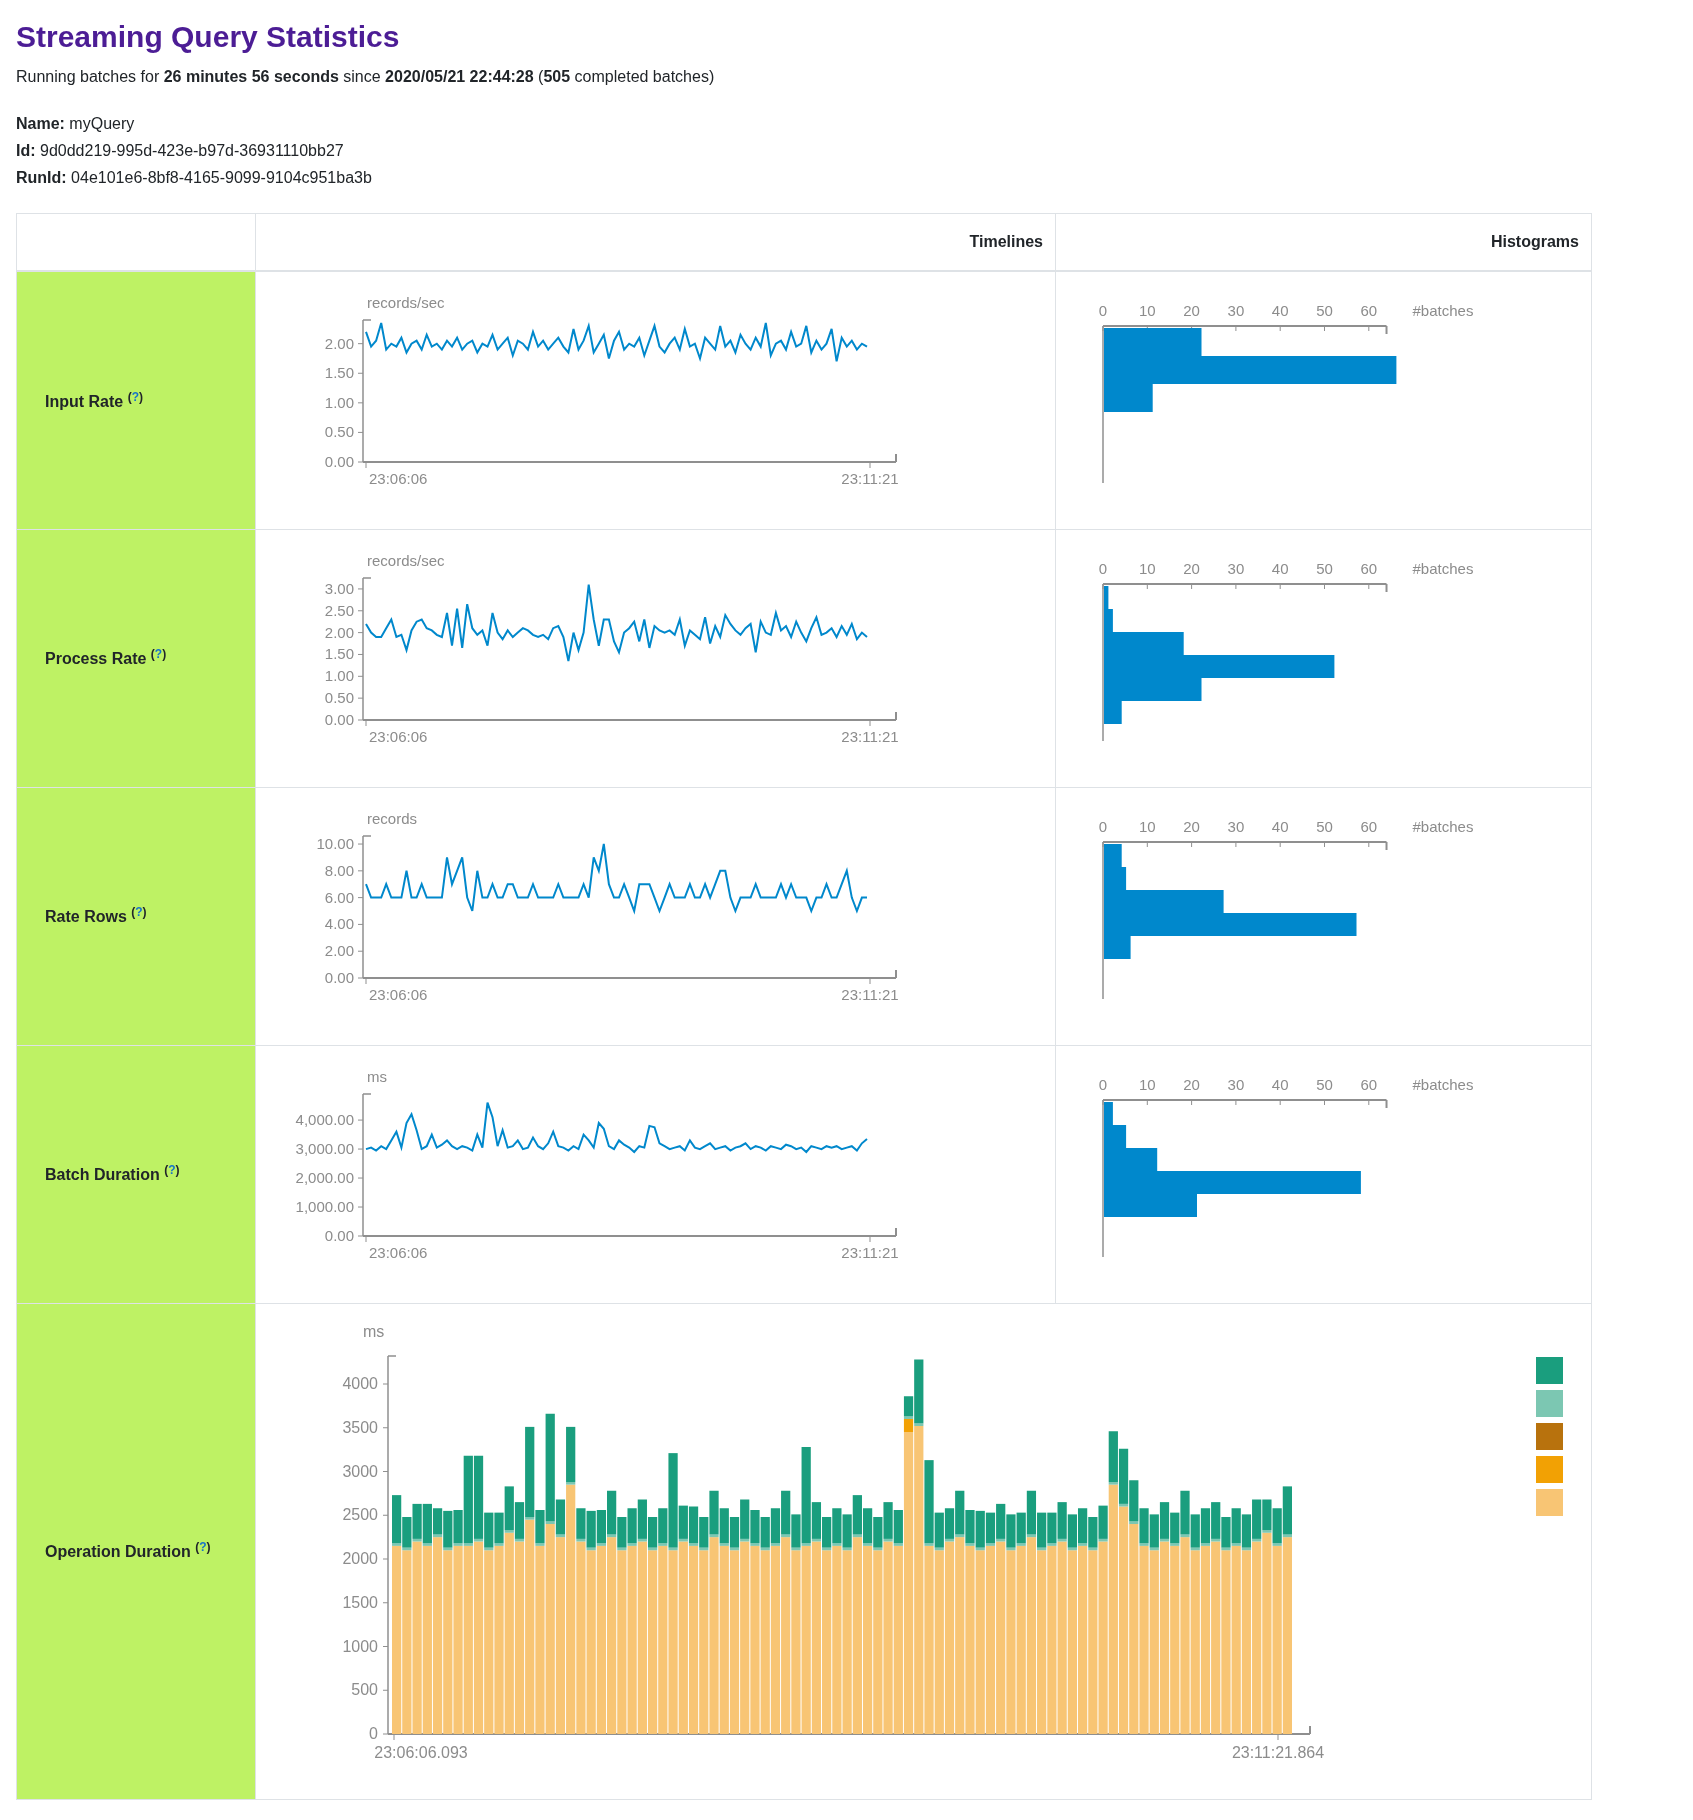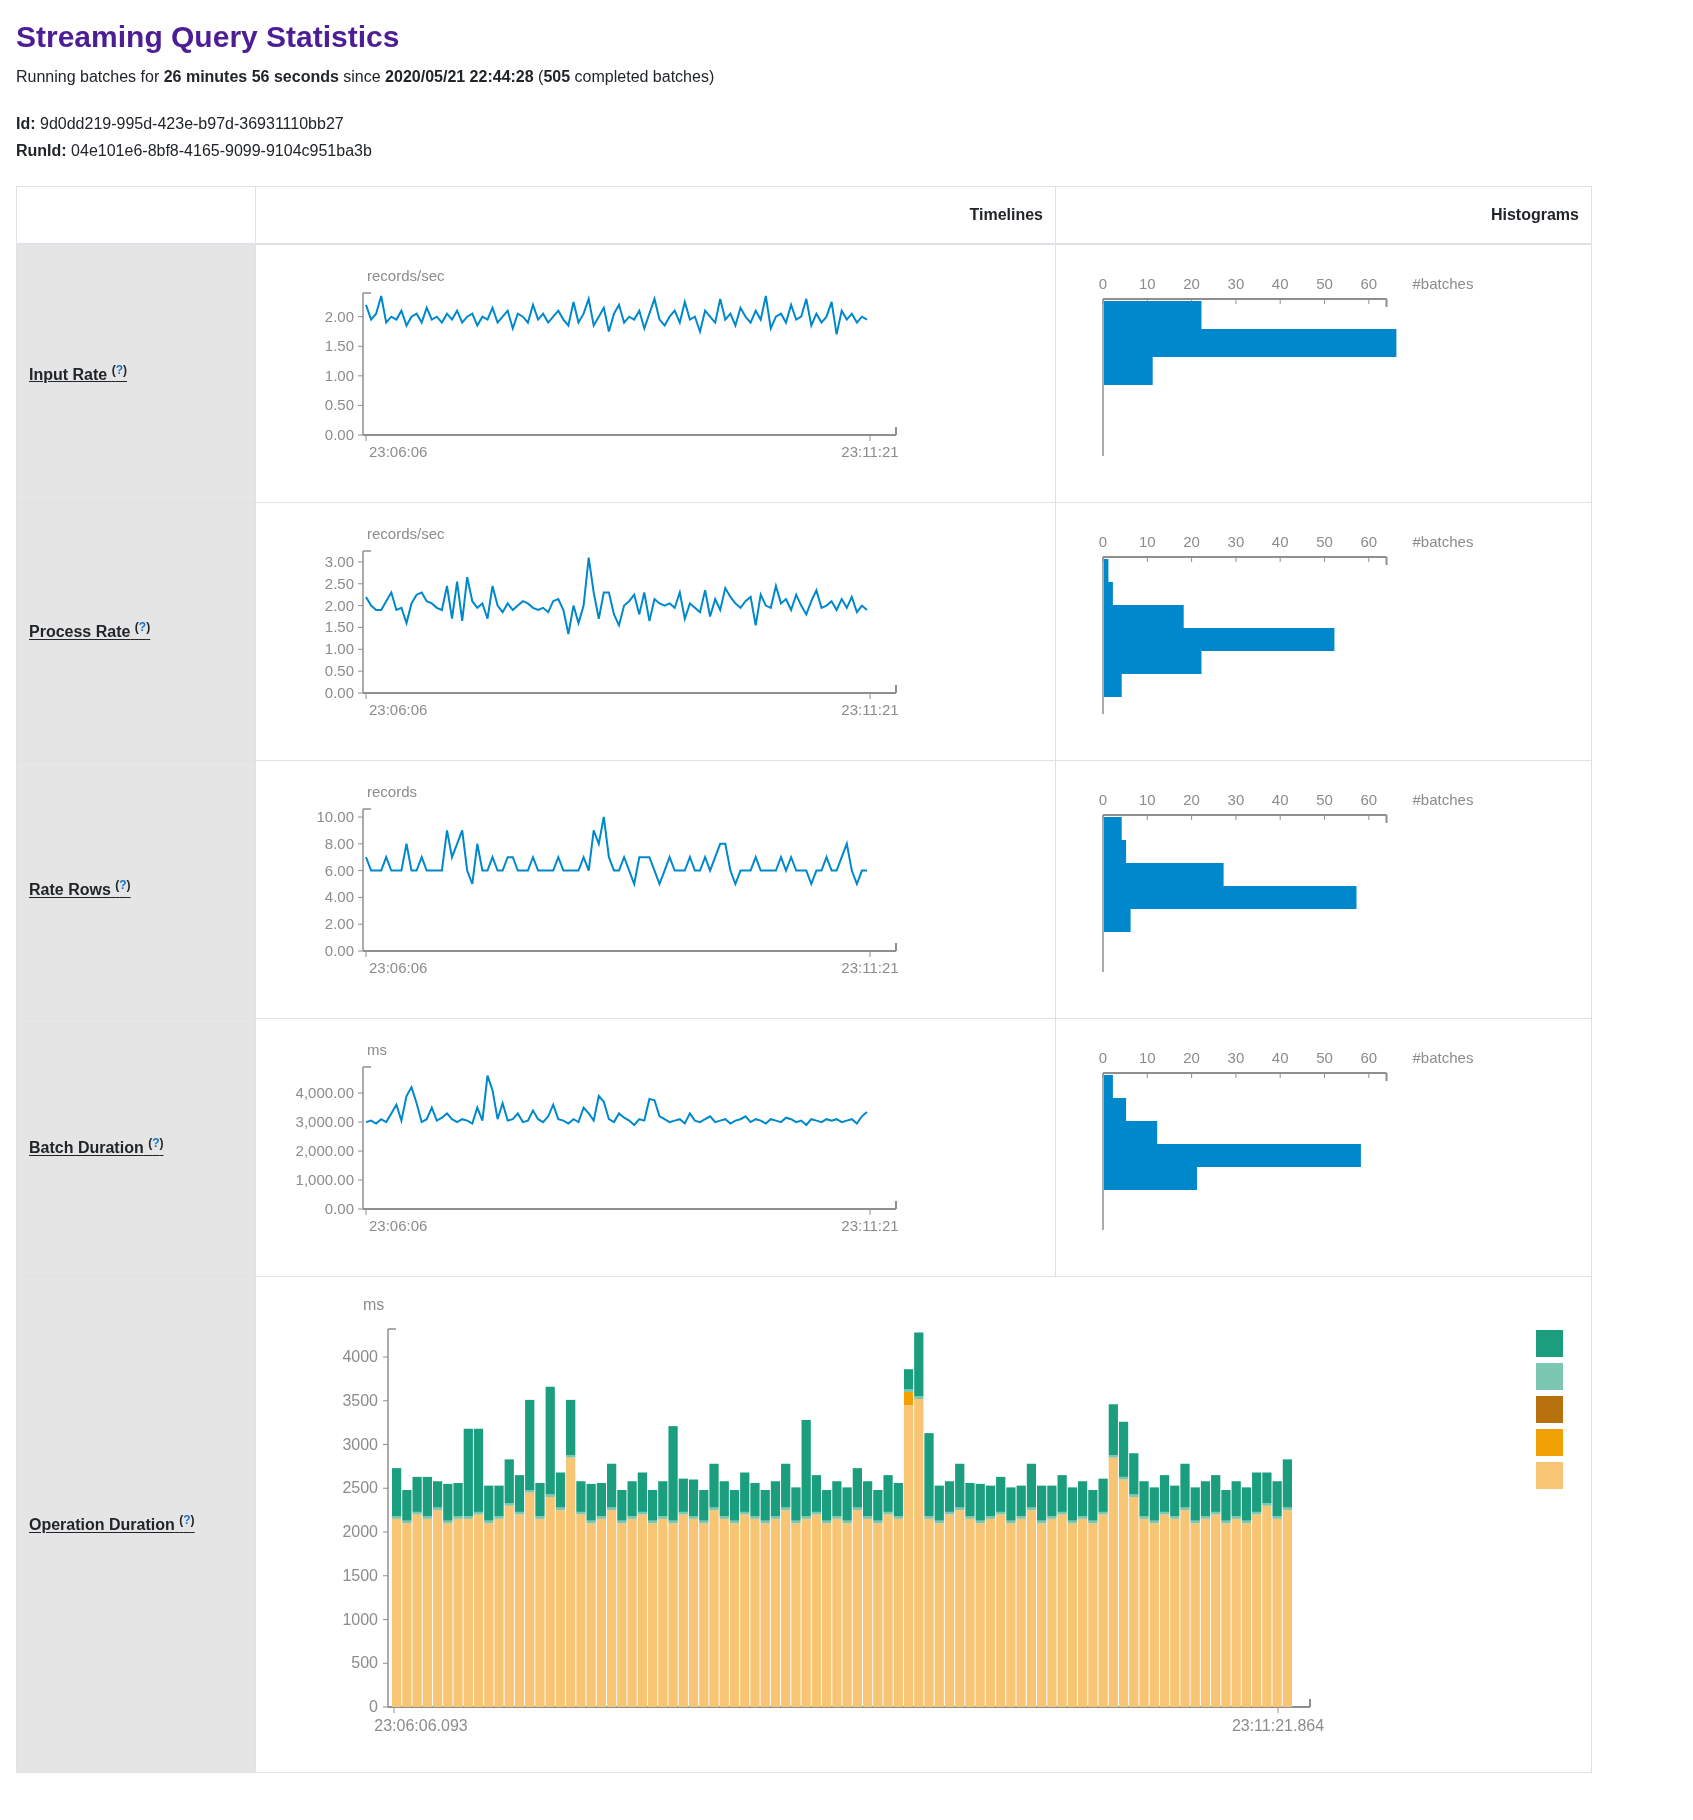--- a/index.html
+++ b/index.html
@@ -6,35 +6,36 @@
   body{padding:14px 16px;width:1661px;}
   h1{font-size:30px;font-weight:bold;margin:6px 0 14px;color:#4c1d95;}
   .subtitle{font-size:16px;margin:0 0 24px;}
   .meta{font-size:16px;line-height:27px;margin:0 0 22px;}
   strong{font-weight:bold;}
   table{border-collapse:collapse;width:1575px;table-layout:fixed;}
   th,td{border:1px solid #dee2e6;}
   thead th{text-align:right;padding:16px 12px;font-size:16px;border-bottom:2px solid #dee2e6;height:24px;}
   tr.chart-row{height:258px;}
   tr.op-row{height:496px;}
-  td.lbl{font-weight:bold;font-size:16px;padding-left:12px;vertical-align:middle;background:#e5e5e5;text-decoration:underline;}
+  td.lbl{font-weight:bold;font-size:16px;padding-left:28px;vertical-align:middle;background:#bef264;}
   td.cell{padding:2px 0 2px 2px;vertical-align:middle;text-decoration:underline;}
   sup.help{font-size:12px;font-weight:bold;}
   sup.help .q{color:#1673c9;cursor:pointer;}
   .chart svg{display:block;}
   svg text{font-family:"Liberation Sans",sans-serif;}
 </style>
 </head>
 <body>
 
 <h1>Streaming Query Statistics</h1>
 
 <p class="subtitle"><span>Running batches for </span><strong>26 minutes 56 seconds</strong><span> since </span><strong>2020/05/21 22:44:28</strong><span> (</span><strong>505</strong><span> completed batches)</span></p>
 
 <div class="meta">
+  <div><strong>Name:</strong> <span>myQuery</span></div>
   <div><strong>Id:</strong> <span>9d0dd219-995d-423e-b97d-36931110bb27</span></div>
   <div><strong>RunId:</strong> <span>04e101e6-8bf8-4165-9099-9104c951ba3b</span></div>
 </div>
 
 <table>
   <colgroup>
       <col style="width:239px">
       <col style="width:800px">
       <col style="width:536px">
     </colgroup>

